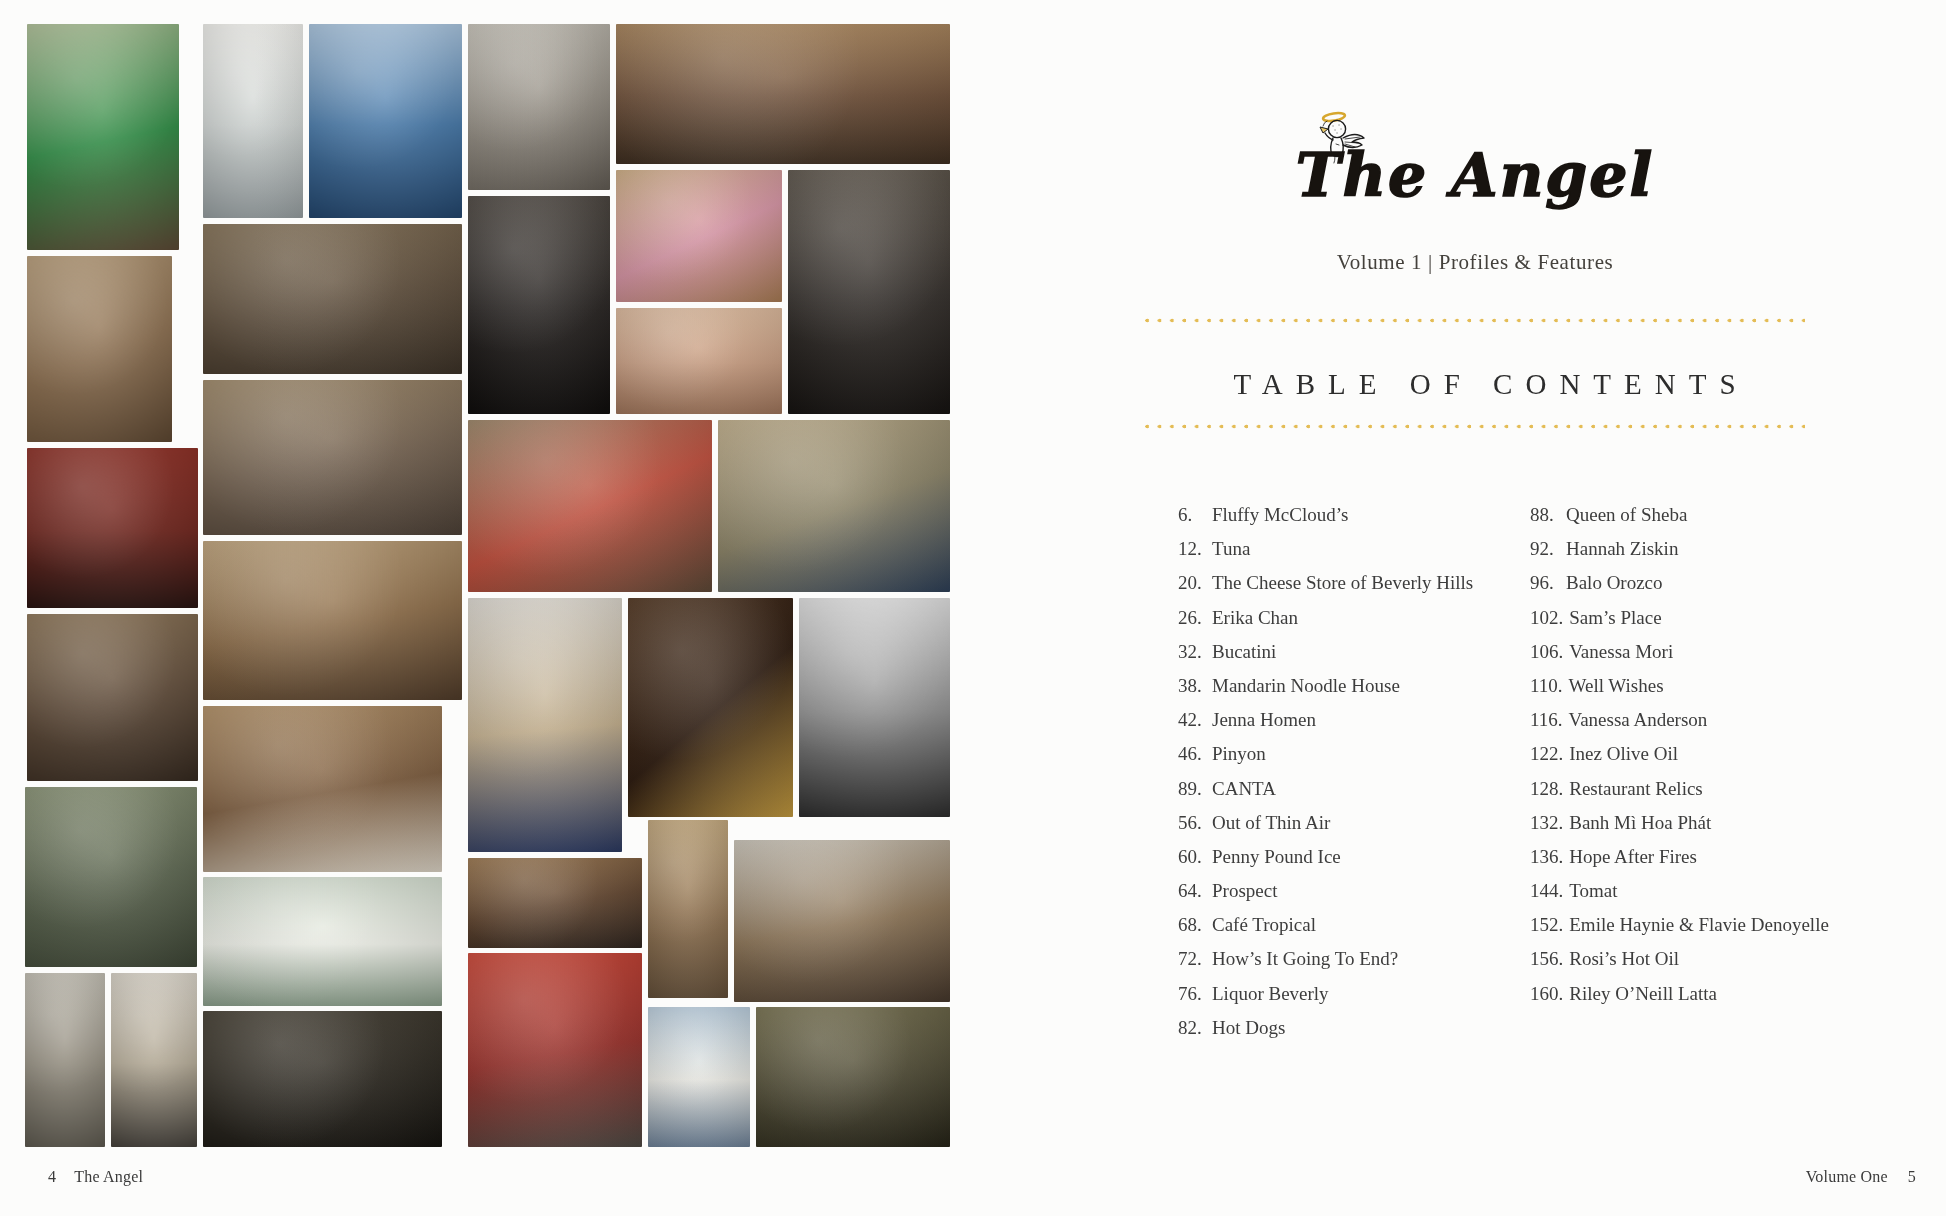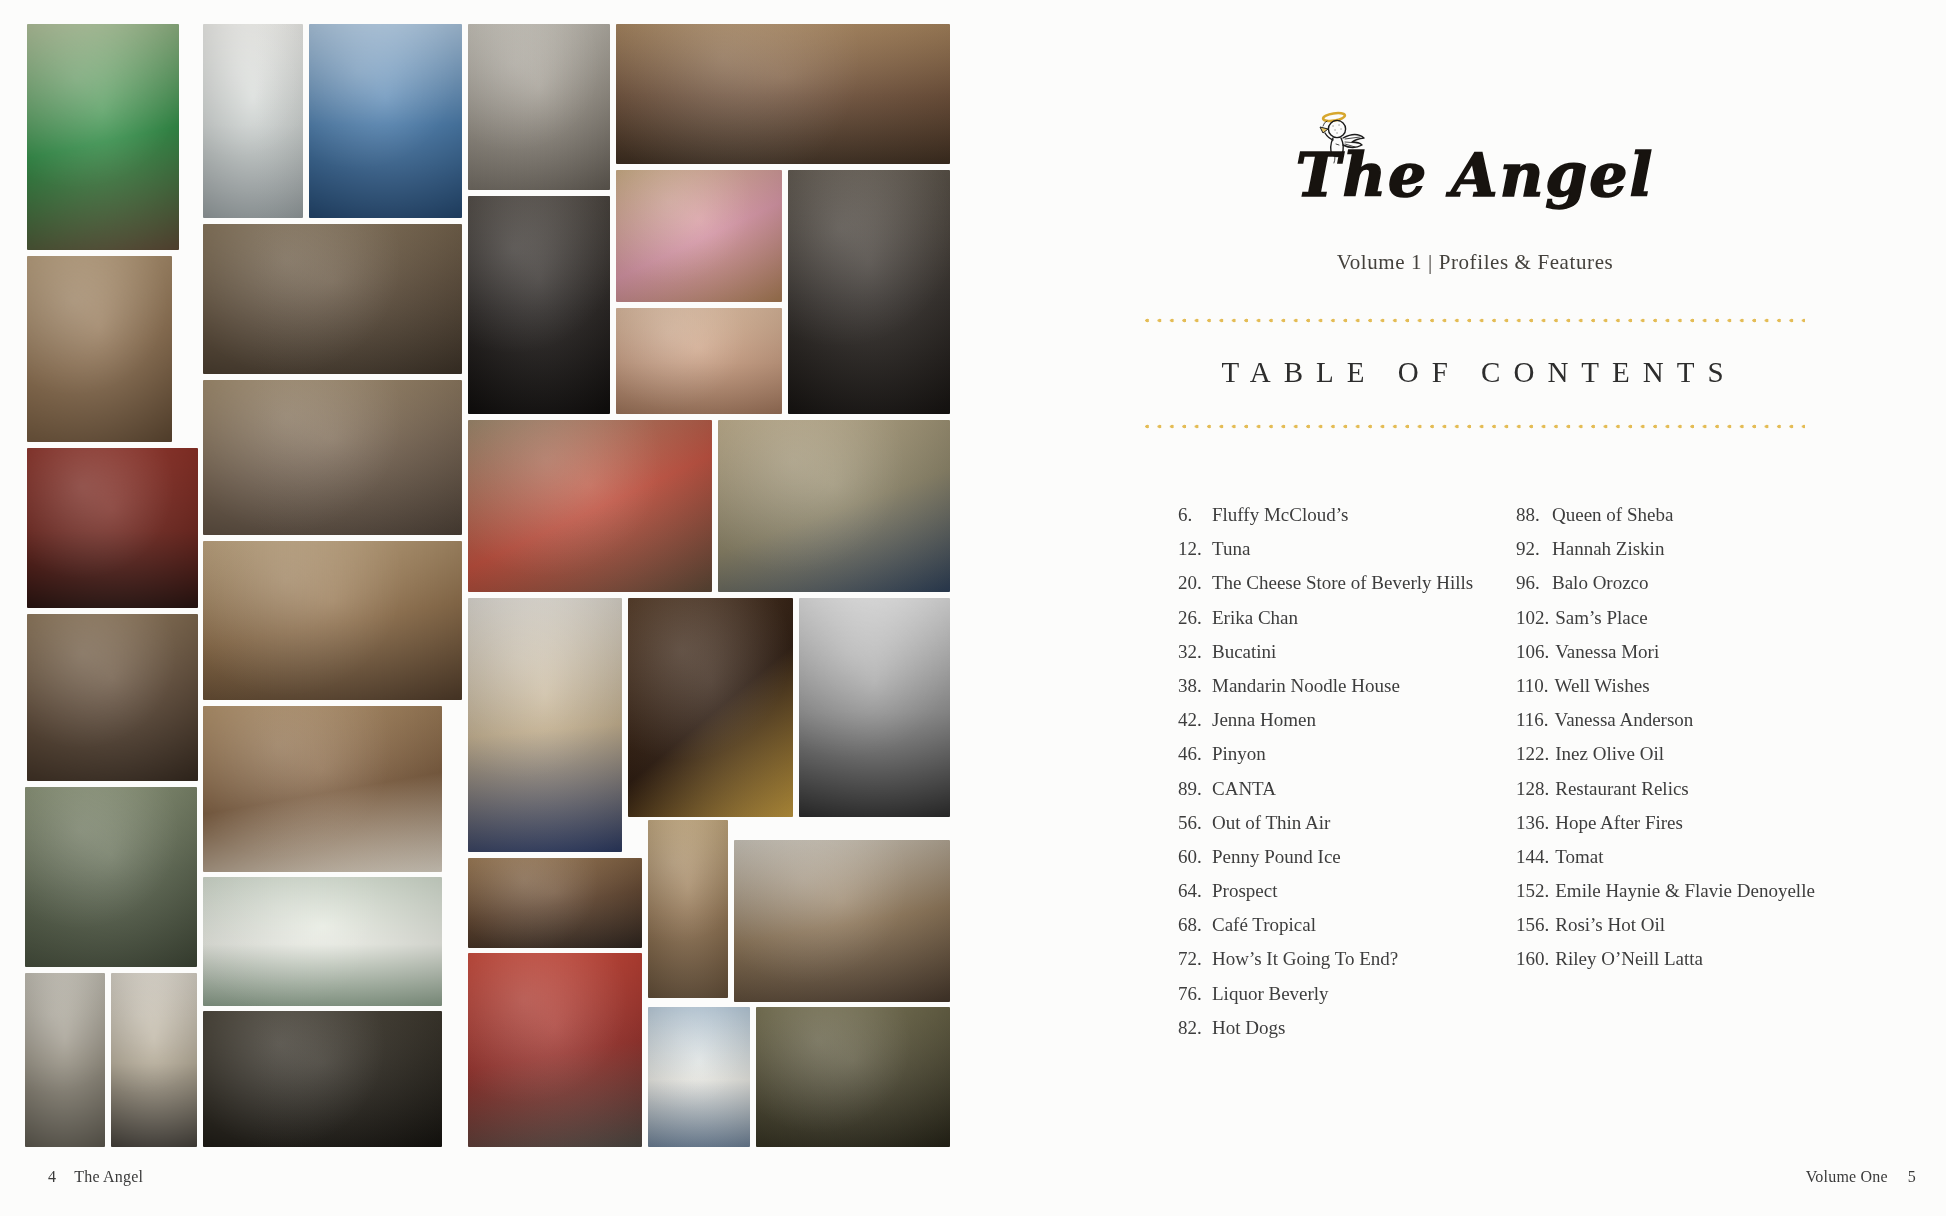--- a/index.html
+++ b/index.html
@@ -41,25 +41,25 @@
   #subtitle{top:250px;font-size:21px;color:#44413c;letter-spacing:.6px;}
   .dotted-rule{
     position:absolute;left:110px;width:660px;height:5px;
     background-image:radial-gradient(circle at 2.2px 2.5px, #e4bc55 1.7px, rgba(228,188,85,0) 2.1px);
     background-size:12.4px 5px;background-repeat:repeat-x;
   }
   #rule-top{top:318px;}
   #rule-bottom{top:424px;}
   #toc-heading{
     top:352px;font-size:29px;color:#2d2d2d;
-    letter-spacing:13px;font-weight:normal;margin:4px;
+    letter-spacing:13px;font-weight:normal;margin:16px;
   }
   .toc-col{position:absolute;top:505px;}
   #toc-col-left{left:143px;}
-  #toc-col-right{left:481px;}
+  #toc-col-right{left:495px;}
   .toc-row{display:flex;align-items:flex-start;height:34.2px;font-size:19px;color:#3d3d3d;line-height:1.05;white-space:nowrap;}
   .toc-num{display:inline-block;min-width:28px;margin-right:6px;}
   #toc-col-right .toc-num{min-width:30px;}
   svg .ln{fill:none;stroke:#1b1b1b;stroke-width:1.4;stroke-linecap:round;stroke-linejoin:round;}
   svg .thin{fill:none;stroke:#1b1b1b;stroke-width:.8;stroke-linecap:round;}
 </style>
 </head>
 <body>
 
 <div class="page" id="left-page">
@@ -228,20 +228,24 @@
         </div>
         <div class="toc-row">
           <span class="toc-num">122.</span>
           <span class="toc-title">Inez Olive Oil</span>
         </div>
         <div class="toc-row">
           <span class="toc-num">128.</span>
           <span class="toc-title">Restaurant Relics</span>
         </div>
         <div class="toc-row">
+          <span class="toc-num">132.</span>
+          <span class="toc-title">Banh Mì Hoa Phát</span>
+        </div>
+        <div class="toc-row">
           <span class="toc-num">136.</span>
           <span class="toc-title">Hope After Fires</span>
         </div>
         <div class="toc-row">
           <span class="toc-num">144.</span>
           <span class="toc-title">Tomat</span>
         </div>
         <div class="toc-row">
           <span class="toc-num">152.</span>
           <span class="toc-title">Emile Haynie &amp; Flavie Denoyelle</span>

